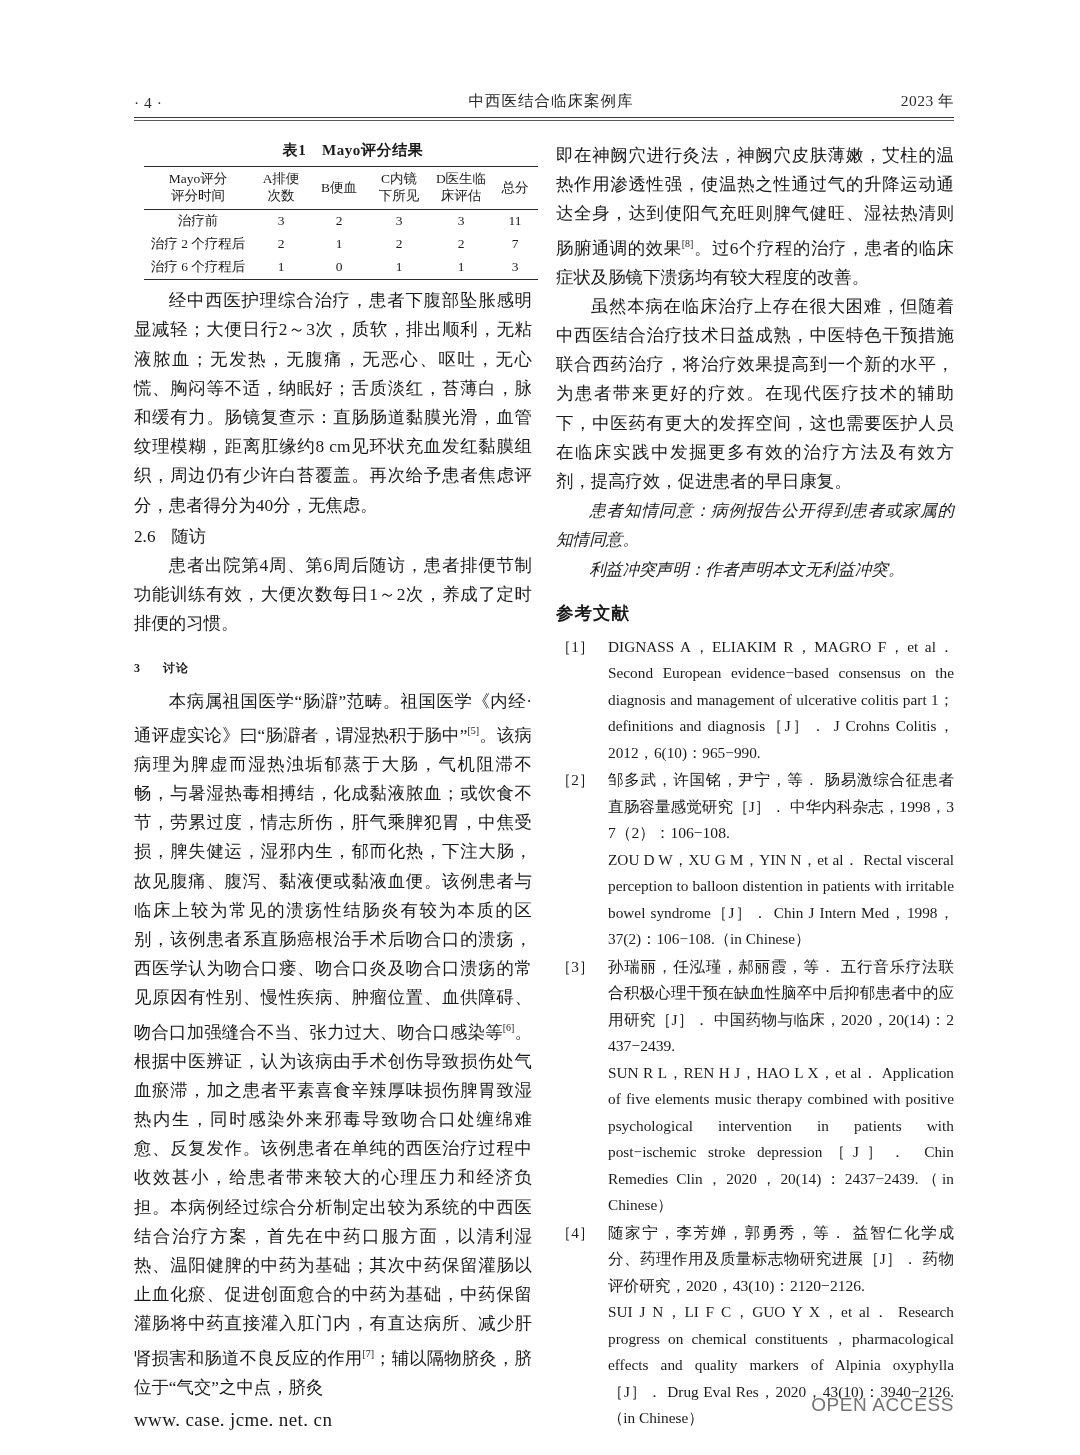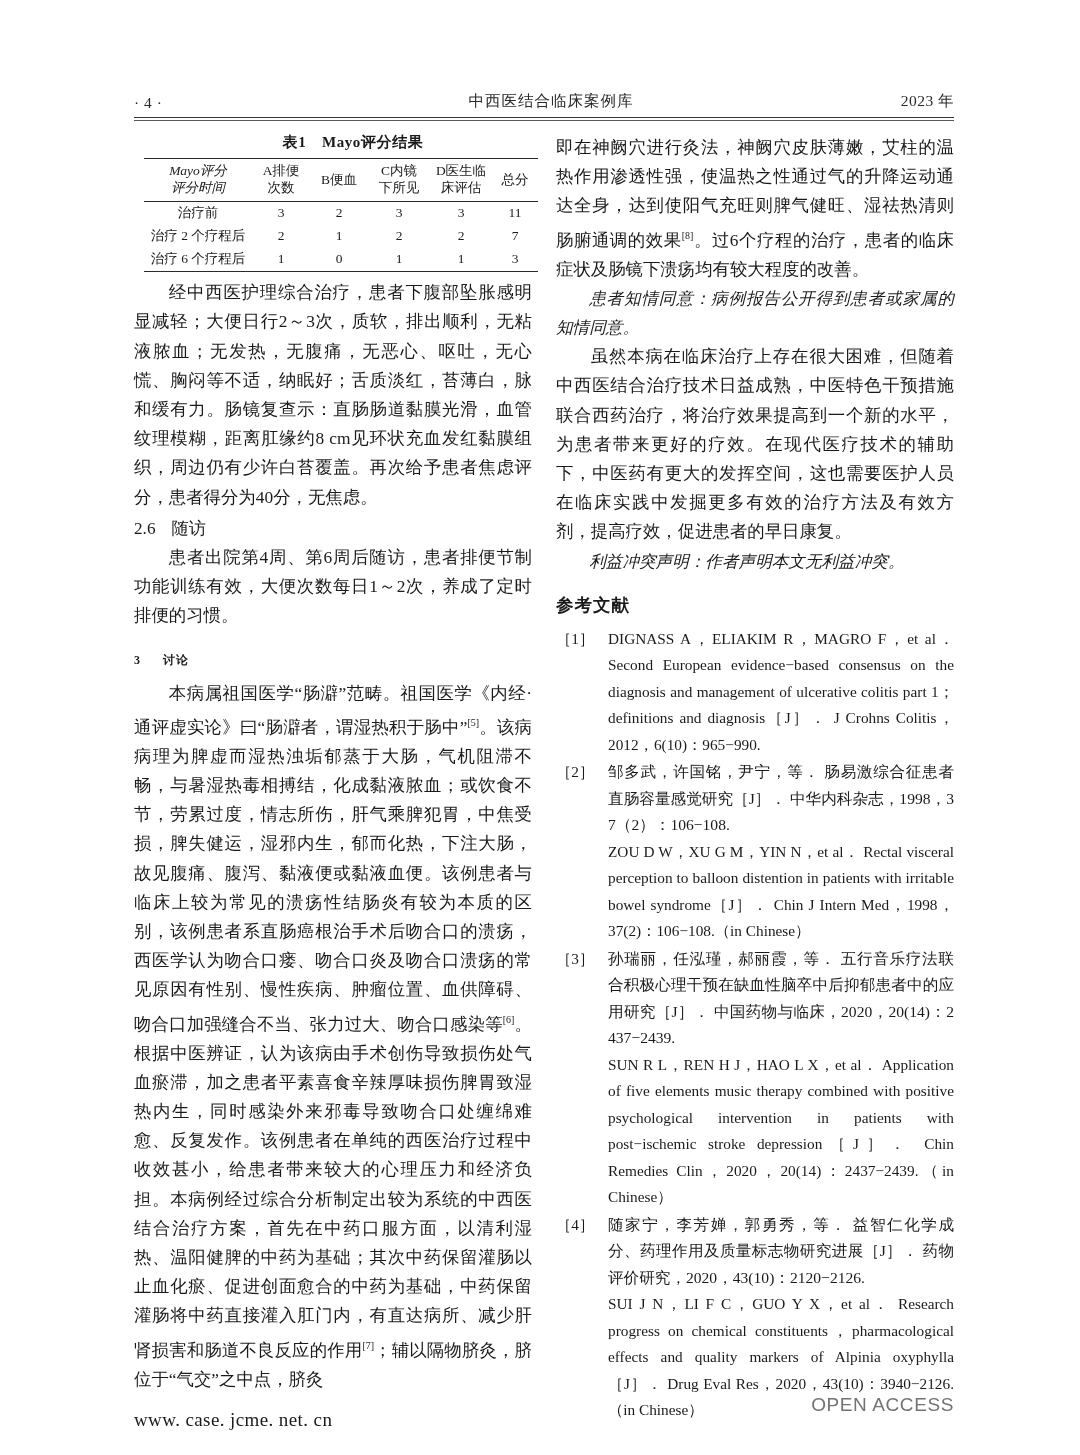--- a/index.html
+++ b/index.html
@@ -55,21 +55,21 @@
     width: 820px;
     height: 4px;
     border-top: 1.6px solid #3a3a3a;
     border-bottom: 1px solid #5a5a5a;
     box-sizing: border-box;
   }
 
   
   .col {
     position: absolute;
-    top: 133px;
+    top: 141px;
     width: 398px;
   }
   .col-left  { left: 134px; }
   .col-right { left: 556px; }
 
   
   .tbl-caption {
     text-align: center;
     font-size: 15px;
     font-weight: bold;
@@ -98,21 +98,21 @@
     text-align: center;
     line-height: 1.2;
     font-size: 13.5px;
   }
   table.mayo tbody tr:last-child td {
     border-bottom: 1.6px solid #2a2a2a;
     margin-top: 16px;
   }
   .th-stack { display: block; }
   .th-stack span { display: block; }
-  .c0 { width: 108px; font-style: italic; }
+  .c0 { width: 108px; }
   .c1 { width: 58px; }
   .c2 { width: 58px; }
   .c3 { width: 62px; }
   .c4 { width: 62px; }
   .c5 { width: 46px; }
   td.rowlab { text-align: center; }
 
   
   p.body {
     margin: 0;
@@ -304,23 +304,23 @@
     </h2>
 
     <p class="body"><span>本病属祖国医学“肠澼”范畴。祖国医学《内经·通评虚实论》曰“肠澼者，谓湿热积于肠中”</span><sup class="ref">[5]</sup><span>。该病病理为脾虚而湿热浊垢郁蒸于大肠，气机阻滞不畅，与暑湿热毒相搏结，化成黏液脓血；或饮食不节，劳累过度，情志所伤，肝气乘脾犯胃，中焦受损，脾失健运，湿邪内生，郁而化热，下注大肠，故见腹痛、腹泻、黏液便或黏液血便。该例患者与临床上较为常见的溃疡性结肠炎有较为本质的区别，该例患者系直肠癌根治手术后吻合口的溃疡，西医学认为吻合口瘘、吻合口炎及吻合口溃疡的常见原因有性别、慢性疾病、肿瘤位置、血供障碍、吻合口加强缝合不当、张力过大、吻合口感染等</span><sup class="ref">[6]</sup><span>。根据中医辨证，认为该病由手术创伤导致损伤处气血瘀滞，加之患者平素喜食辛辣厚味损伤脾胃致湿热内生，同时感染外来邪毒导致吻合口处缠绵难愈、反复发作。该例患者在单纯的西医治疗过程中收效甚小，给患者带来较大的心理压力和经济负担。本病例经过综合分析制定出较为系统的中西医结合治疗方案，首先在中药口服方面，以清利湿热、温阳健脾的中药为基础；其次中药保留灌肠以止血化瘀、促进创面愈合的中药为基础，中药保留灌肠将中药直接灌入肛门内，有直达病所、减少肝肾损害和肠道不良反应的作用</span><sup class="ref">[7]</sup><span>；辅以隔物脐灸，脐位于“气交”之中点，脐灸</span></p>
 
   </div>
 
   <div class="col col-right">
 
     <p class="body noindent"><span>即在神阙穴进行灸法，神阙穴皮肤薄嫩，艾柱的温热作用渗透性强，使温热之性通过气的升降运动通达全身，达到使阳气充旺则脾气健旺、湿祛热清则肠腑通调的效果</span><sup class="ref">[8]</sup><span>。过6个疗程的治疗，患者的临床症状及肠镜下溃疡均有较大程度的改善。</span></p>
 
+    <p class="body">虽然本病在临床治疗上存在很大困难，但随着中西医结合治疗技术日益成熟，中医特色干预措施联合西药治疗，将治疗效果提高到一个新的水平，为患者带来更好的疗效。在现代医疗技术的辅助下，中医药有更大的发挥空间，这也需要医护人员在临床实践中发掘更多有效的治疗方法及有效方剂，提高疗效，促进患者的早日康复。</p>
+
     <p class="body kai">患者知情同意：病例报告公开得到患者或家属的知情同意。</p>
-
-    <p class="body">虽然本病在临床治疗上存在很大困难，但随着中西医结合治疗技术日益成熟，中医特色干预措施联合西药治疗，将治疗效果提高到一个新的水平，为患者带来更好的疗效。在现代医疗技术的辅助下，中医药有更大的发挥空间，这也需要医护人员在临床实践中发掘更多有效的治疗方法及有效方剂，提高疗效，促进患者的早日康复。</p>
 
     <p class="body kai">利益冲突声明：作者声明本文无利益冲突。</p>
 
     <h2 class="ref-head">参考文献</h2>
 
     <ol class="refs">
       <li>
         <span class="rnum">［1］</span>
         <div class="ref-block en">DIGNASS A，ELIAKIM R，MAGRO F，et al． Second European evidence−based consensus on the diagnosis and management of ulcerative colitis part 1；definitions and diagnosis［J］． J Crohns Colitis，2012，6(10)：965−990.</div>
       </li>

